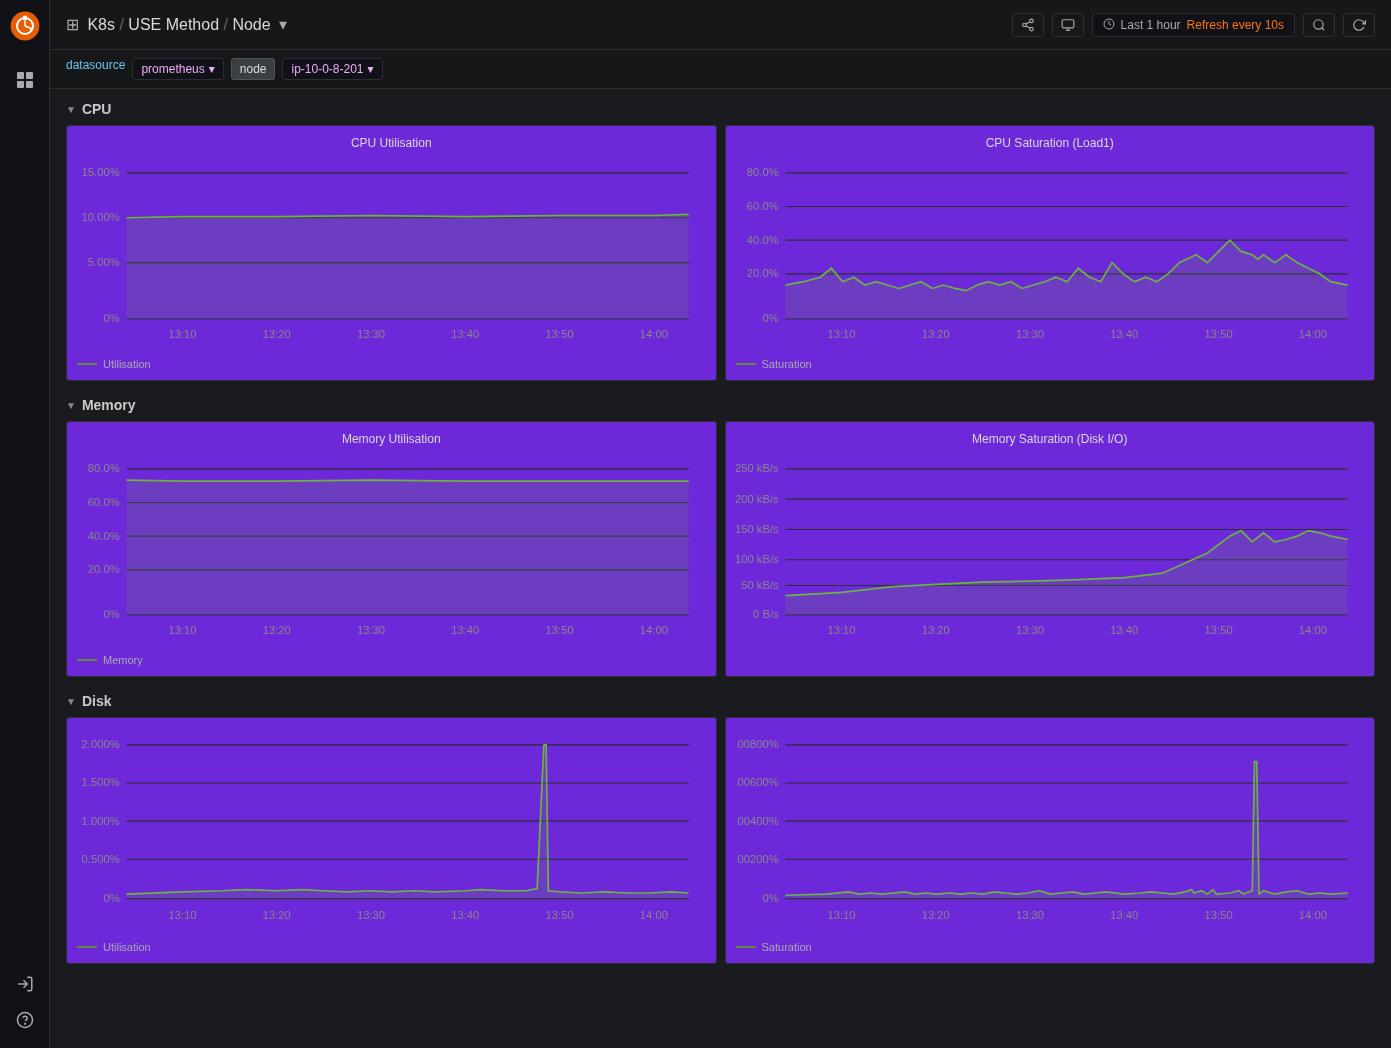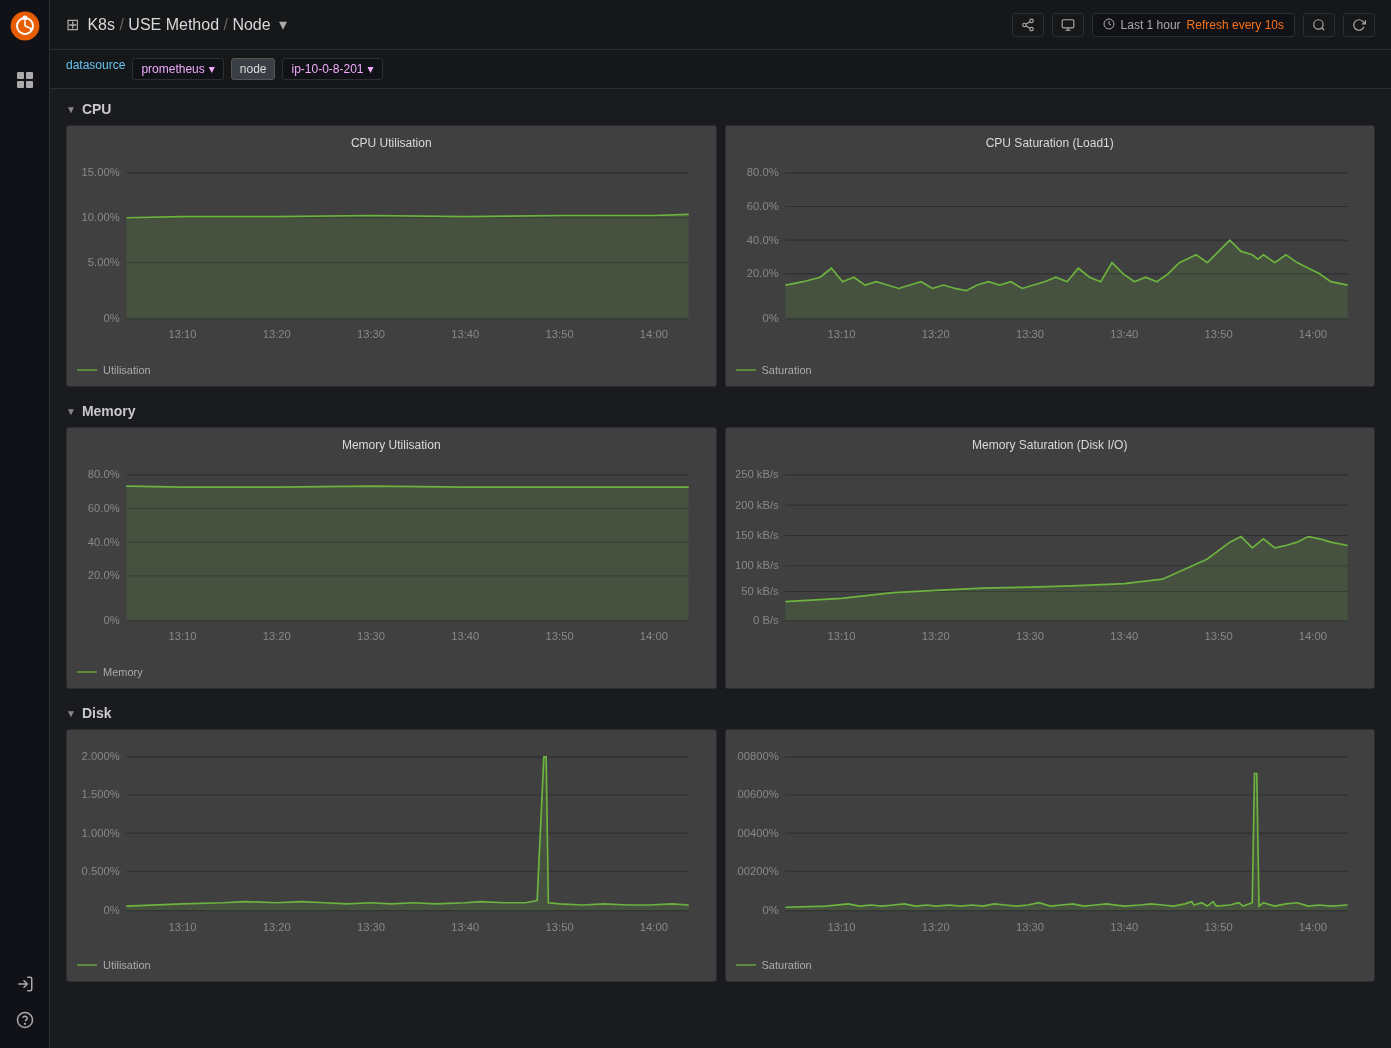--- a/index.html
+++ b/index.html
@@ -159,41 +159,40 @@
     .section-header .chevron {
       font-size: 10px;
       color: #888;
     }
     .charts-row {
       display: grid;
       grid-template-columns: 1fr 1fr;
       gap: 8px;
     }
     .chart-panel {
-      background: #404040;
+      background: #6d28d9;
       border: 1px solid #2c2e32;
       border-radius: 3px;
       padding: 10px;
     }
     .chart-title {
       text-align: center;
       font-size: 12px;
       font-weight: 500;
       color: #d8d9da;
       margin-bottom: 6px;
     }
     .chart-container {
       position: relative;
       width: 100%;
     }
     .chart-legend {
       display: flex;
       align-items: center;
       gap: 6px;
-      margin-top: 6px;
       font-size: 11px;
       color: #aaa;
     }
     .legend-line {
       width: 20px;
       height: 2px;
       background: #5a8a3c;
     }
     svg.chart-svg {
       width: 100%;

